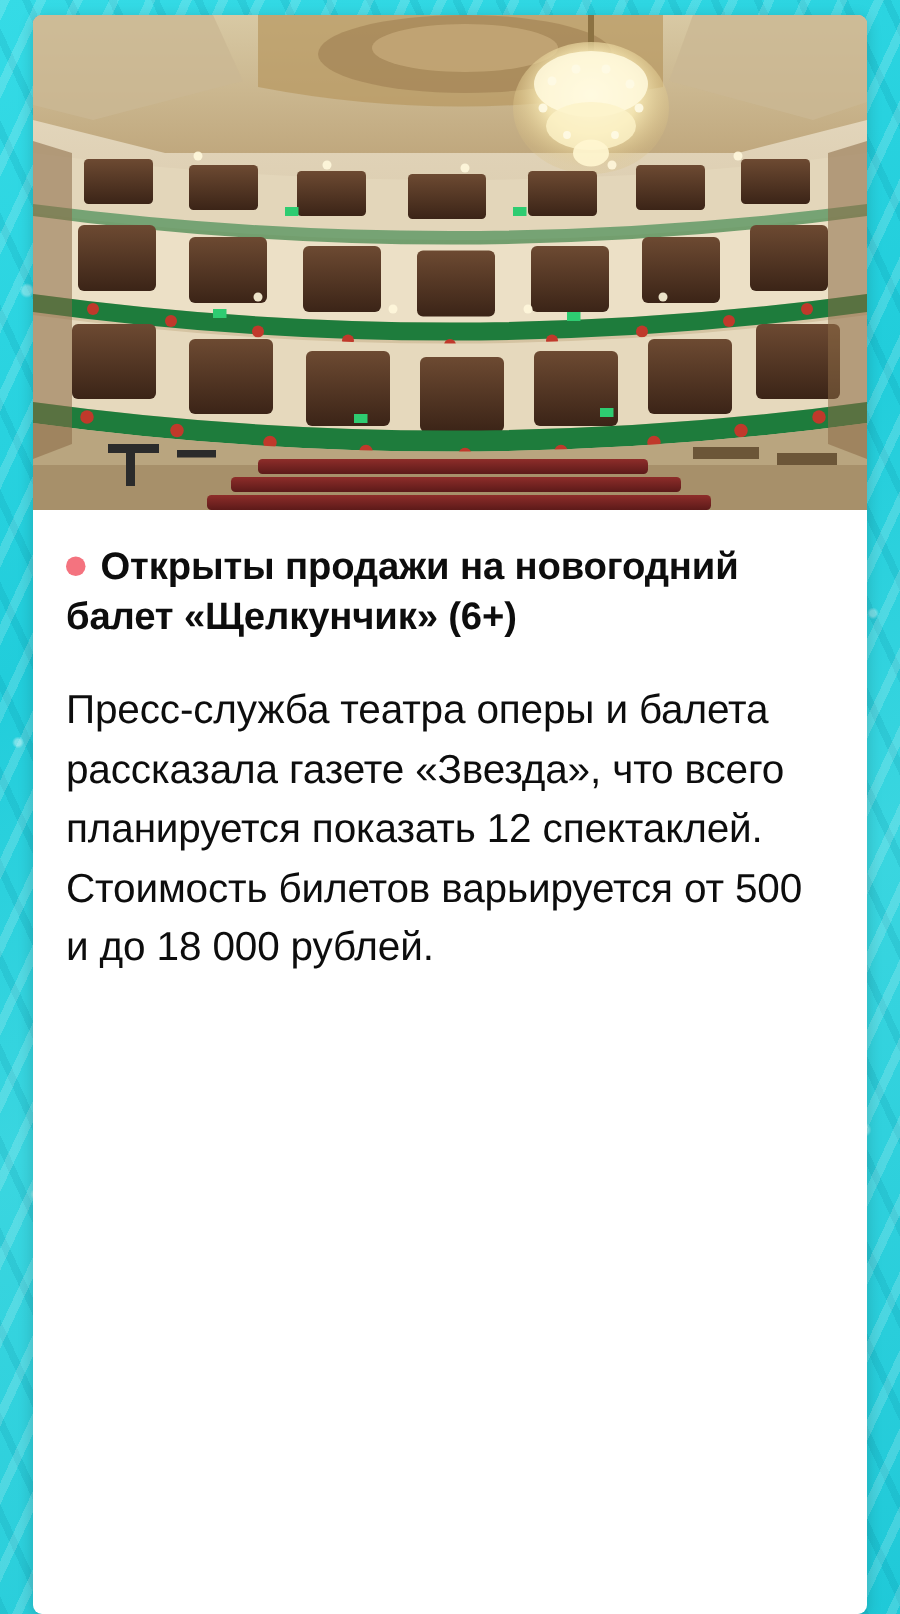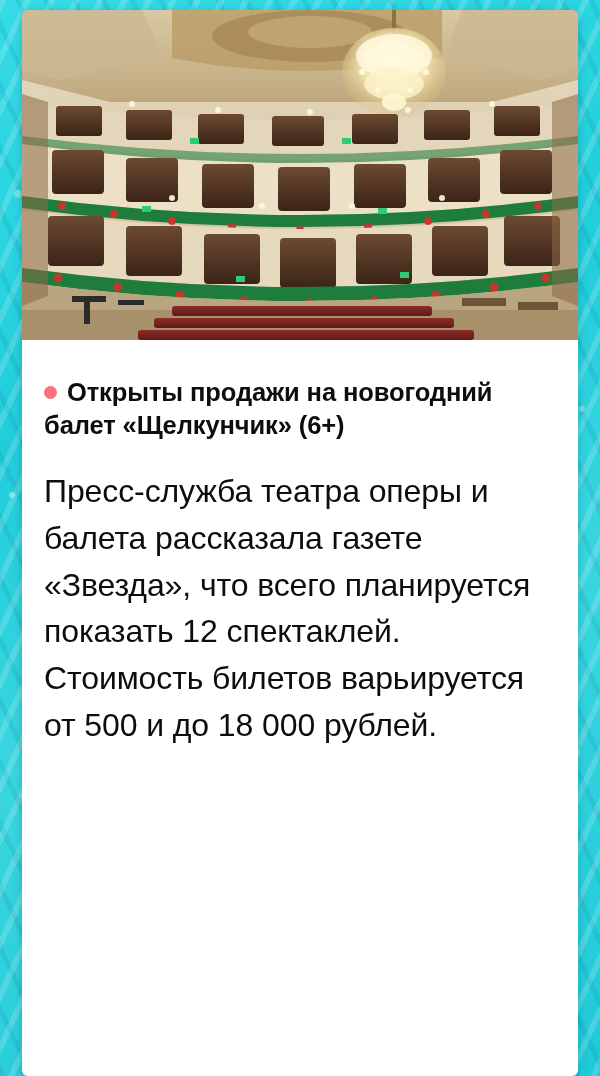--- a/index.html
+++ b/index.html
@@ -57,41 +57,41 @@
     position: relative;
     width: 556px;
     height: 330px;
     overflow: hidden;
     background: #3a2018;
   }
   .photo-canvas { position: absolute; inset: 0; }
 
   
   .post-body {
-    padding: 36px 22px 0 22px;
+    padding: 22px 22px 0 22px;
     color: #0d0d0d;
   }
   .headline {
     font-size: 25.5px;
     line-height: 1.30;
     font-weight: bold;
     letter-spacing: -0.1px;
     margin: 0 0 26px 0;
   }
   .bullet-dot {
     display: inline-block;
     width: 13px;
     height: 13px;
     border-radius: 50%;
     background: #f4737f;
     margin-right: 10px;
     vertical-align: 2px;
   }
   .para {
-    font-size: 32px;
+    font-size: 27px;
     line-height: 1.46;
     margin: 0 0 26px 0;
     letter-spacing: -0.1px;
   }
   .para:last-child { margin-bottom: 0; }
 </style>
 </head>
 <body>
 
 <div class="bg"></div>

